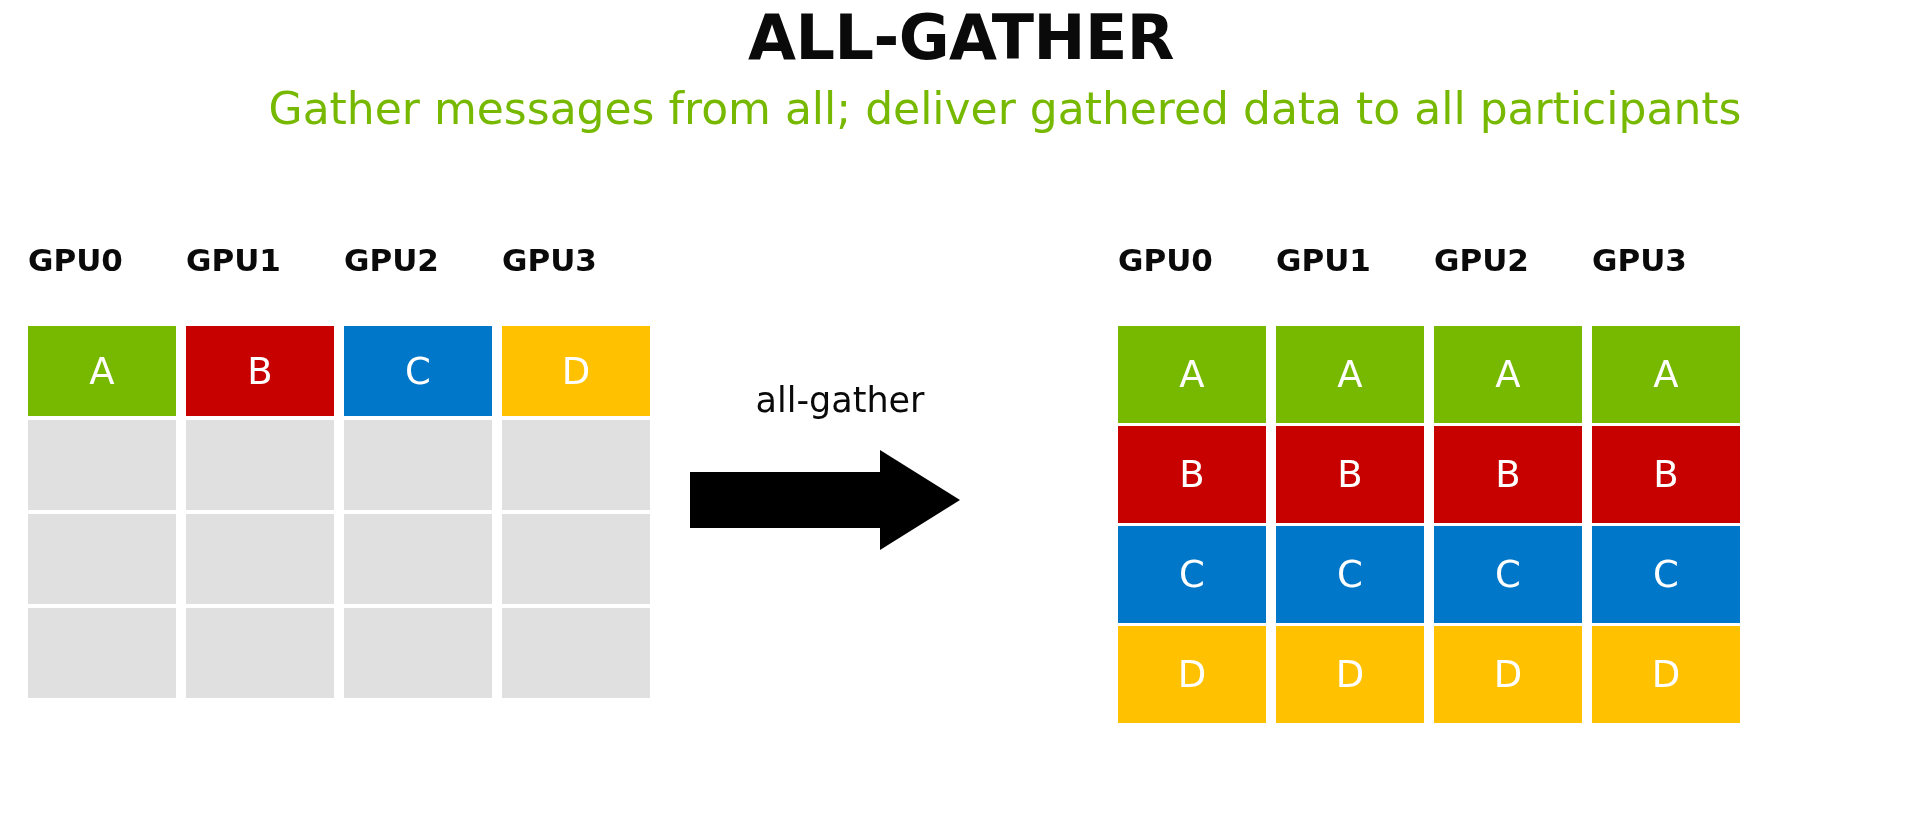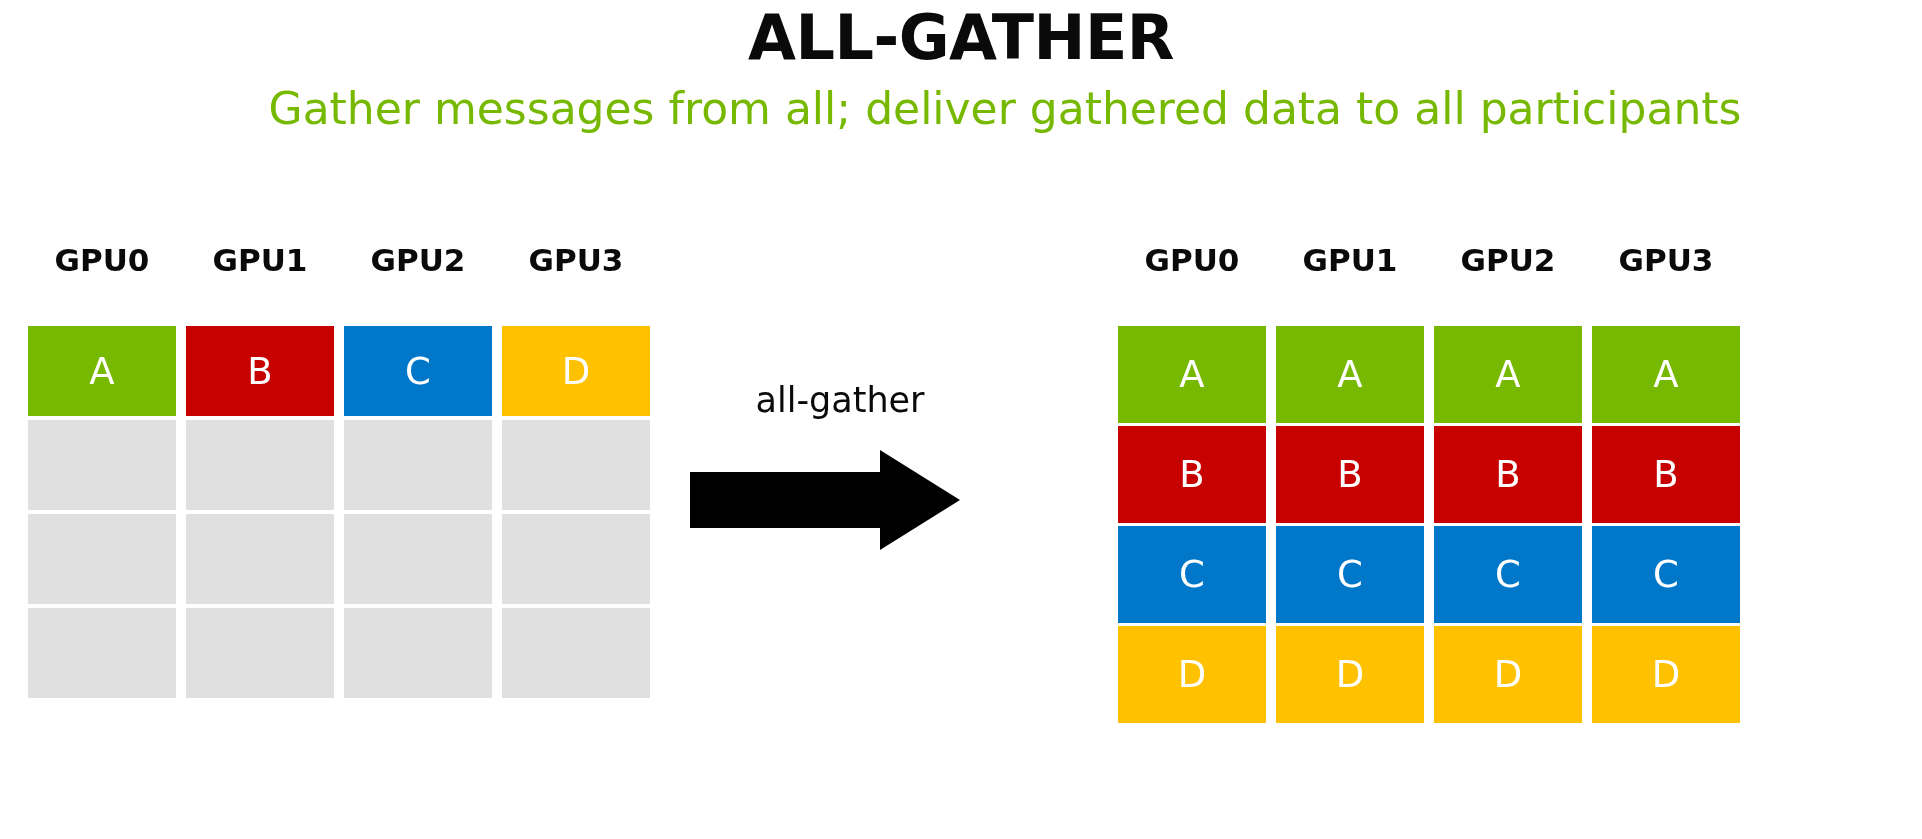--- a/index.html
+++ b/index.html
@@ -48,21 +48,20 @@
   .gpu-grid {
     position: absolute;
   }
   .gpu-col {
     position: absolute;
     top: 0;
   }
   .gpu-col-label {
     position: absolute;
     width: 100%;
-    text-align: center;
     font-family: "DejaVu Sans", sans-serif;
     font-weight: bold;
     font-size: 31px;
     color: #0a0a0a;
     letter-spacing: 0px;
   }
   .gpu-cell {
     position: absolute;
     left: 0;
     display: flex;

